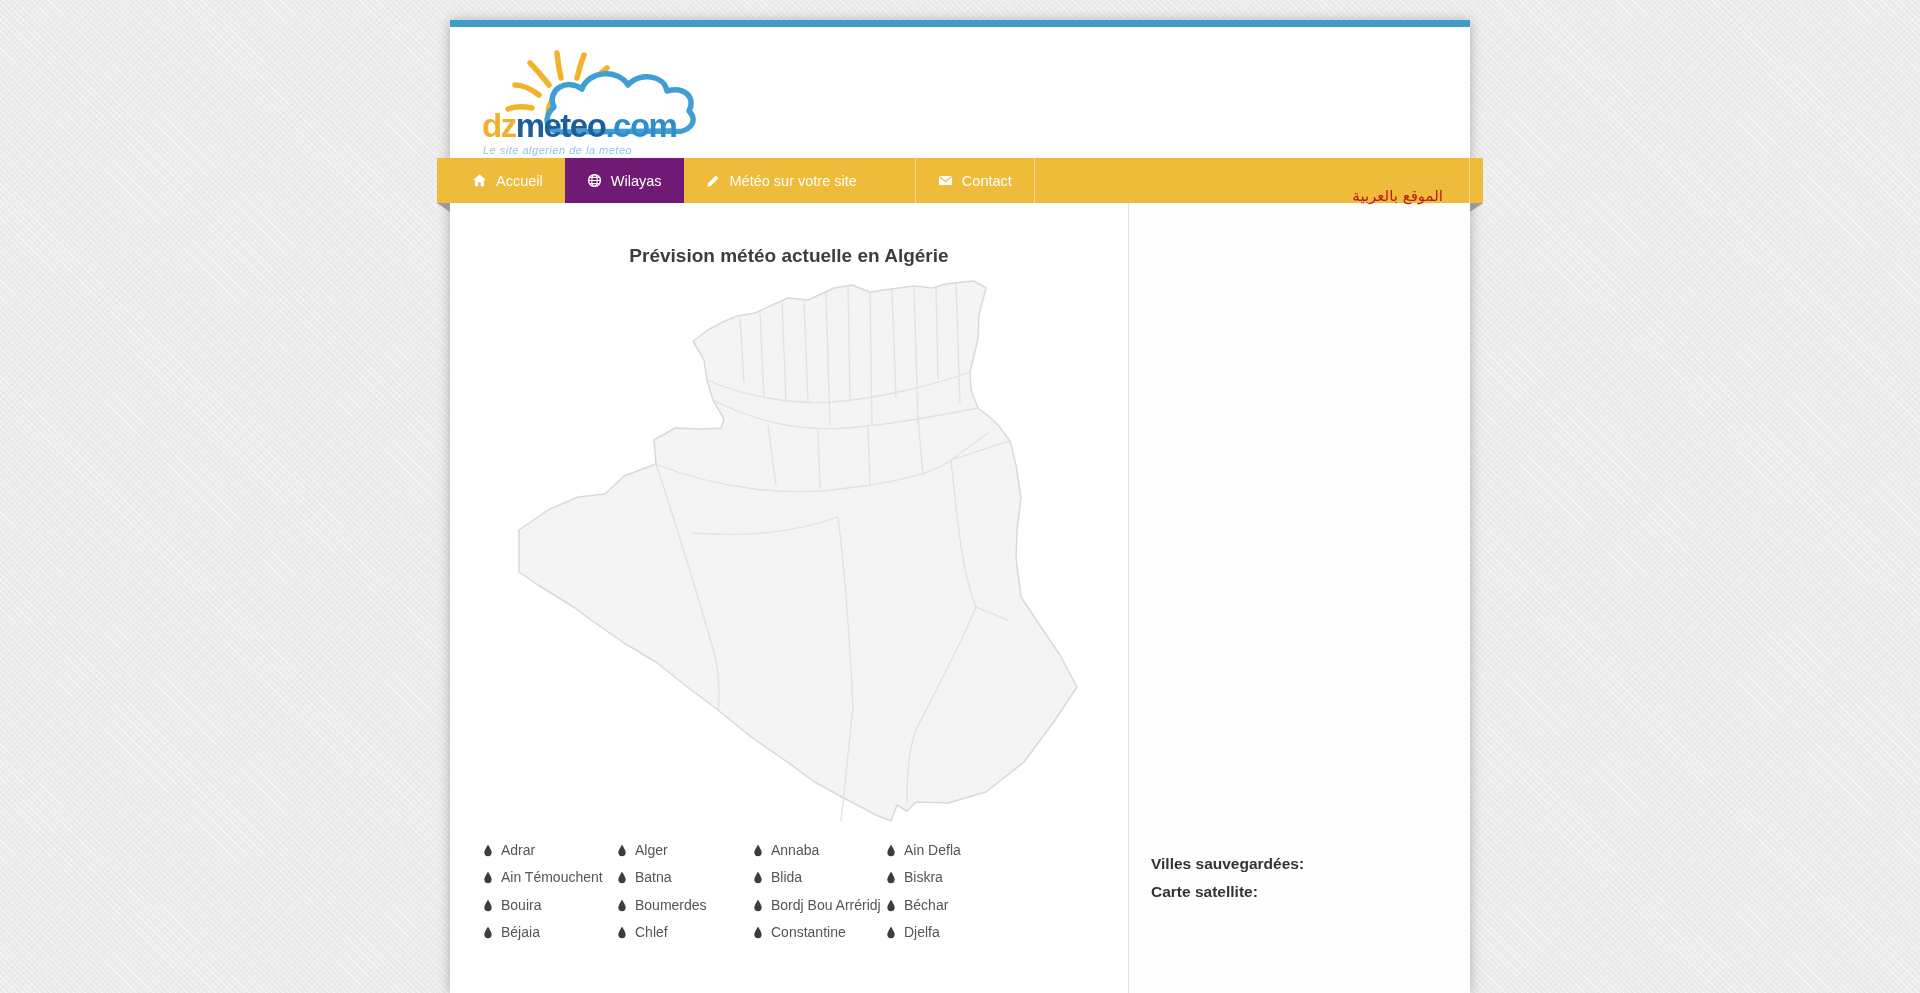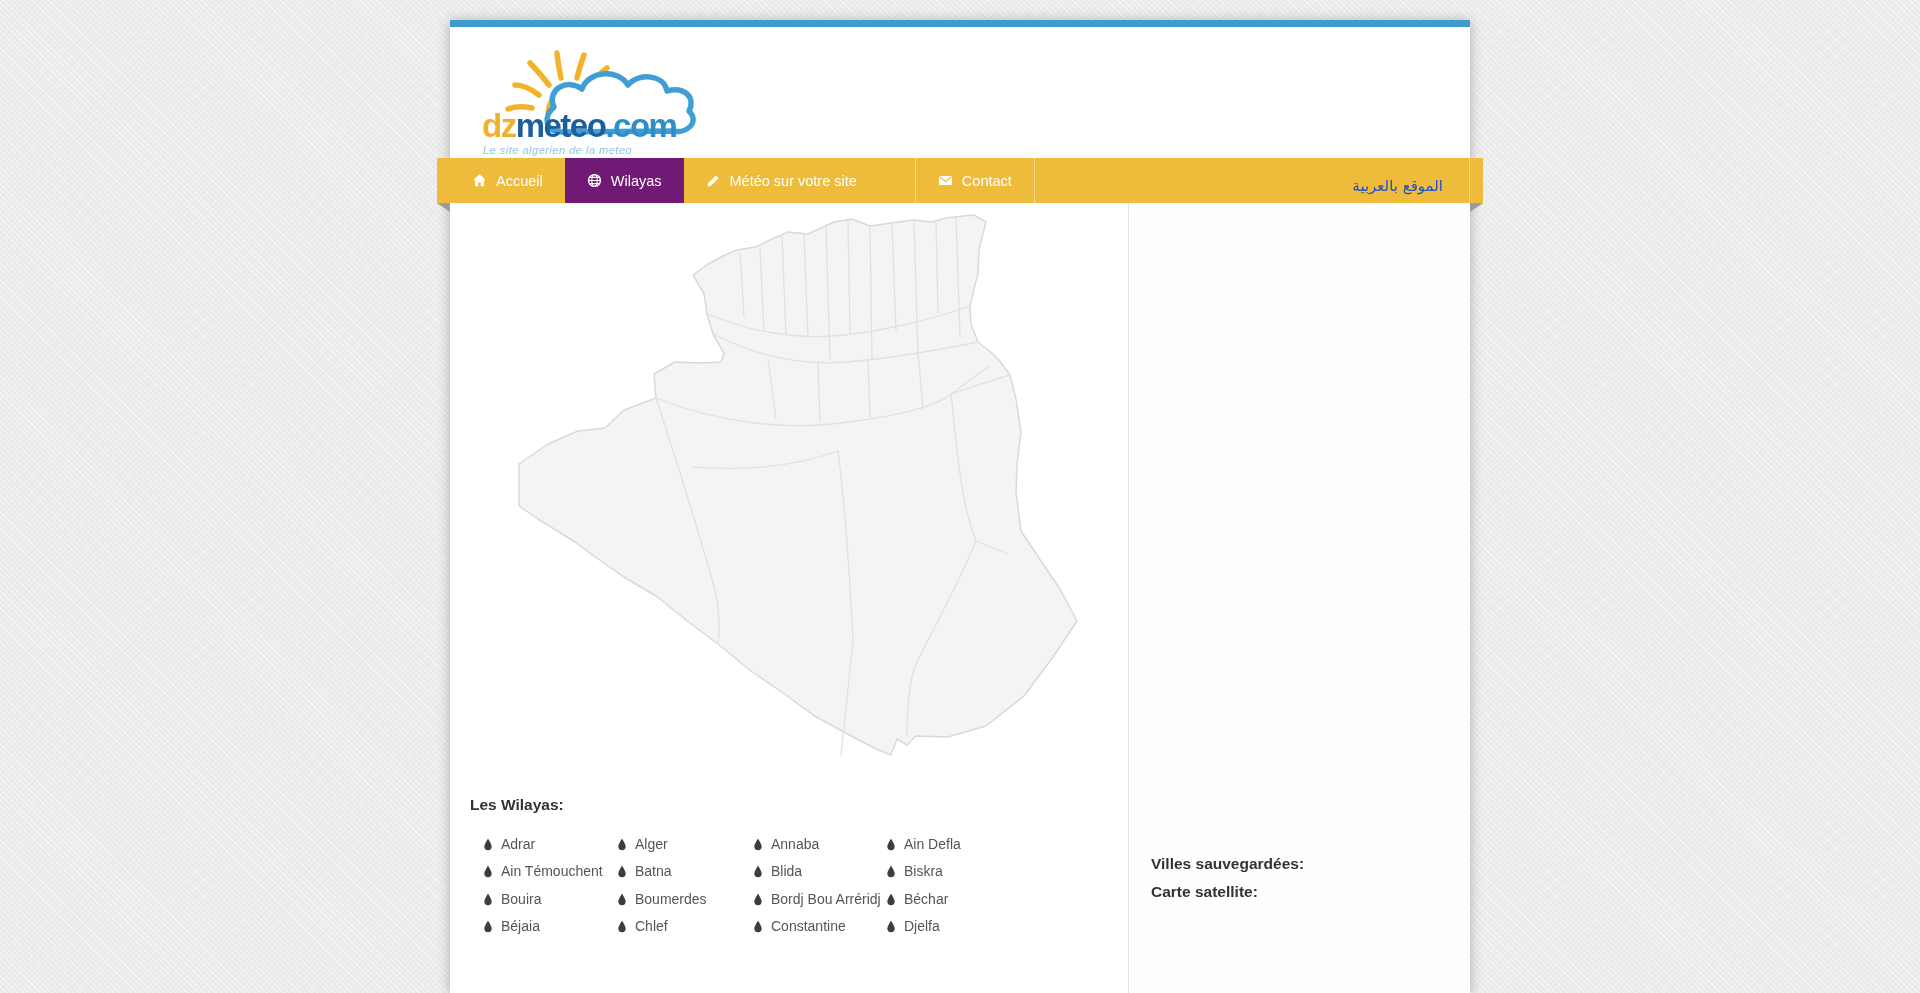--- a/index.html
+++ b/index.html
@@ -32,22 +32,22 @@
   .fold { position:absolute; top:45px; width:0; height:0; }
   .fold-left  { left:0;  border-left:13px solid transparent;  border-top:9px solid #9a9a9a; }
   .fold-right { right:0; border-right:13px solid transparent; border-top:9px solid #9a9a9a; }
   .nav-list { list-style:none; margin:0; padding:0 0 0 13px; display:flex; height:35px; }
   .nav-item a { display:flex; align-items:center; gap:9px; padding:0 22px; height:45px;
                 color:#fff; font-size:14.5px; text-decoration:none; white-space:nowrap; }
   .nav-item.active a { background:#701a75; }
   .nav-item.sep a { border-left:1px solid rgba(255,255,255,.45); border-right:1px solid rgba(255,255,255,.45);margin-left:36px; }
   .nav-icon { width:15px; height:15px; display:inline-block; color:#fff; }
   .nav-icon svg { width:100%; height:100%; display:block; }
-  .arabic-link { position:absolute; right:13px; top:0; height:45px; line-height:45px; padding:6px 26px;
-                 color:#1d4ed8; font-size:15px; text-decoration:none;
+  .arabic-link { position:absolute; right:13px; top:0; height:45px; line-height:45px; padding:16px 26px;
+                 color:#b91c1c; font-size:15px; text-decoration:none;
                  border-right:1px solid rgba(255,255,255,.45); cursor:pointer;
                  font-family:"DejaVu Sans","Liberation Sans",sans-serif; }
 
   
   .content { display:flex; align-items:stretch; min-height:790px; }
   .main-col { width:678px; position:relative; padding-bottom:10px; }
   .page-title { text-align:center; font-size:19px; font-weight:bold; color:#3d3d3d; margin:42px 0 8px; }
   .map-wrap { margin:6px 0 0 58px; width:575px; height:555px; }
   .map-wrap svg { width:100%; height:100%; display:block; cursor:pointer; }
   .wilayas-heading { font-size:15.5px; font-weight:bold; color:#333; margin:32px 0 10px 20px; }
@@ -143,20 +143,21 @@
           </a>
         </li>
       </ul>
     <a class="arabic-link">الموقع بالعربية</a>
     <span class="fold fold-left"></span>
     <span class="fold fold-right"></span>
   </nav>
 
   <div class="content">
     <main class="main-col">
+      <h1 class="page-title">Prévision météo actuelle en Algérie</h1>
 
       <div class="map-wrap">
         <svg viewBox="0 0 575 555">
           <path d="M185,66 L200,55 L215,47 L229,41 L247,38 L262,31 L280,23 L300,25 L326,13 L344,10 L362,17 L383,14 L406,11 L424,13 L438,9 L455,7 L466,6 L478,13
                L471,40 L470,64 L462,97 L463,115 L470,133 L484,144 L491,151 L502,166
                L508,190 L513,223 L509,255 L508,283 L513,322
                L535,355 L552,380 L569,412
                L545,448 L516,487 L478,517 L440,528
                L408,527 L399,536 L389,530 L383,546 L368,540
                L332,521 L305,506 L278,486 L243,462 L210,435 L178,411 L148,387 L116,368 L83,345 L67,333 L30,310 L11,297
@@ -184,21 +185,20 @@
             <path d="M148,189 C168,250 190,320 207,381 C211,400 212,418 210,435"></path>
             <path d="M185,258 C235,262 285,258 330,242"></path>
             <path d="M330,242 C338,305 342,370 345,432 L333,546"></path>
             <path d="M443,185 C449,240 453,295 468,332 L500,345"></path>
             <path d="M468,332 C448,380 425,420 408,455 C402,470 399,490 399,527"></path>
             <path d="M502,166 C480,172 460,180 443,185"></path>
           </g>
         </svg>
       </div>
 
-      <h2 class="wilayas-heading">Les Wilayas:</h2>
       <div class="wilaya-grid" id="wilaya-grid">
           <div class="wcol wcol-0">
             <div class="witem">
               <span class="drop">
                 <svg viewBox="0 0 12 16">
                   <path d="M6 .5C6 .5 1.6 6.6 1.6 9.9a4.4 4.4 0 0 0 8.8 0C10.4 6.6 6 .5 6 .5z" fill="currentColor"></path>
                 </svg>
               </span>
               <span>Adrar</span>
             </div>

